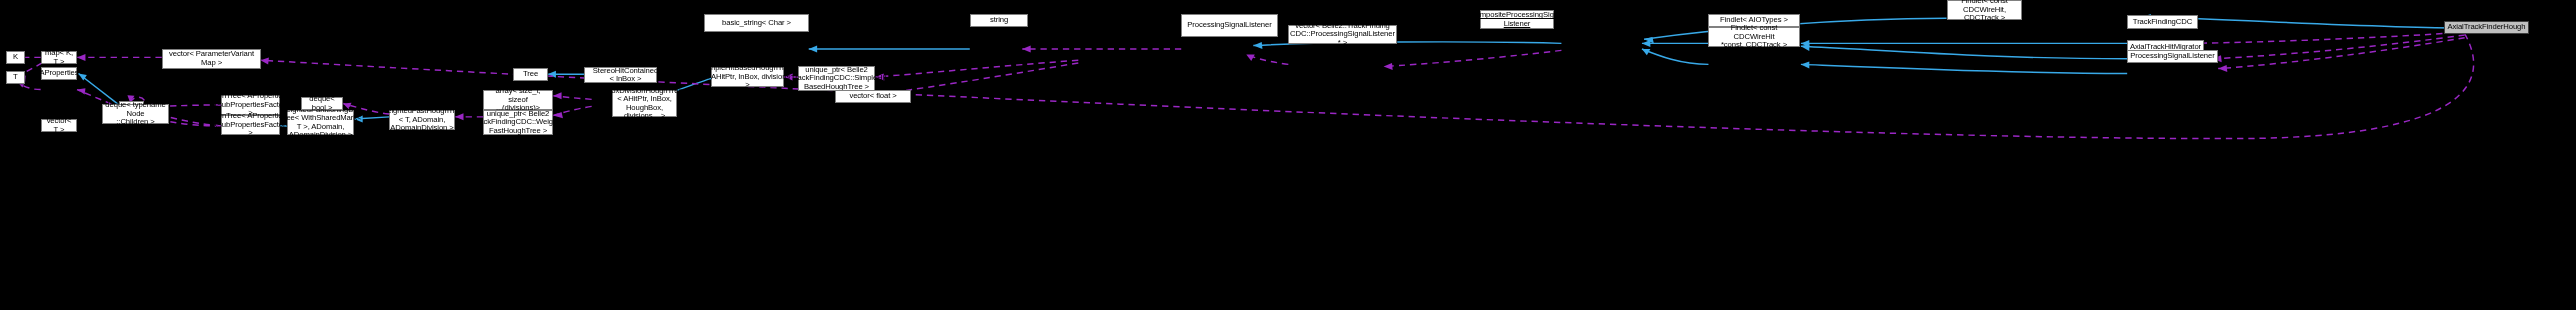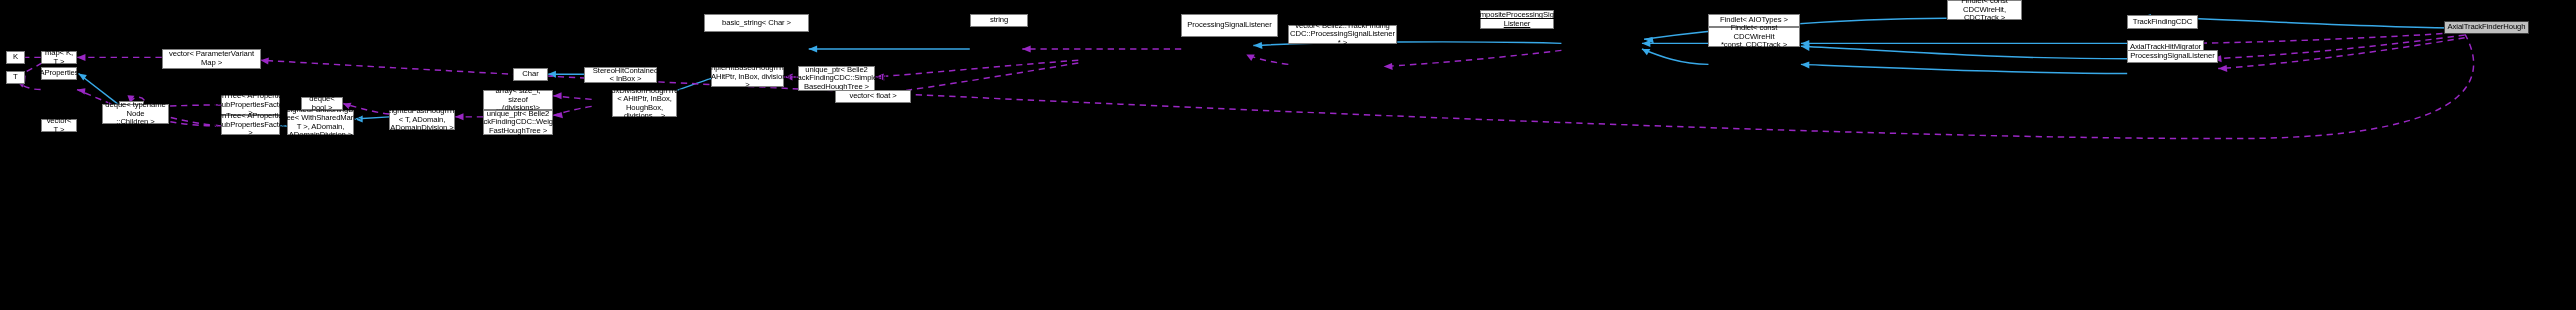--- a/index.html
+++ b/index.html
@@ -202,21 +202,21 @@
   <div class="node" style="left:389px;top:110px; width:66px;  height:19.6px;">WeightedFastHoughTree
 &lt; T, ADomain, ADomainDivision &gt;</div>
 
   <div class="node" style="left:483px;top:90px; width:70px; height:19.6px;">array&lt; size_t, sizeof
 ...(divisions)&gt;</div>
 
   <div class="node" style="left:483px;top:110px; width:70px; height:25px;">unique_ptr&lt; Belle2
 ::TrackFindingCDC::Weighted
 FastHoughTree &gt;</div>
 
-  <div class="node" style="left:513px;top:68px;  width:35px;  height:13.3px;">Char</div>
+  <div class="node" style="left:513px;top:68px;  width:35px;  height:13.3px;">Tree</div>
 
   <div class="node" style="left:584px;top:67px;  width:73px; height:16px;padding-left:12px;">StereoHitContained
 &lt; InBox &gt;</div>
 
   <div class="node" style="left:592px;top:90px; width:65px;  height:27px;margin-left:20px;">BoxDivisionHoughTree
 &lt; AHitPtr, InBox, HoughBox,
 divisions... &gt;</div>
 
   <div class="node" style="left:711px;top:67px; width:73px; height:19.6px;">SimpleHitBasedHoughTree
 &lt; AHitPtr, InBox, divisions &gt;</div>

